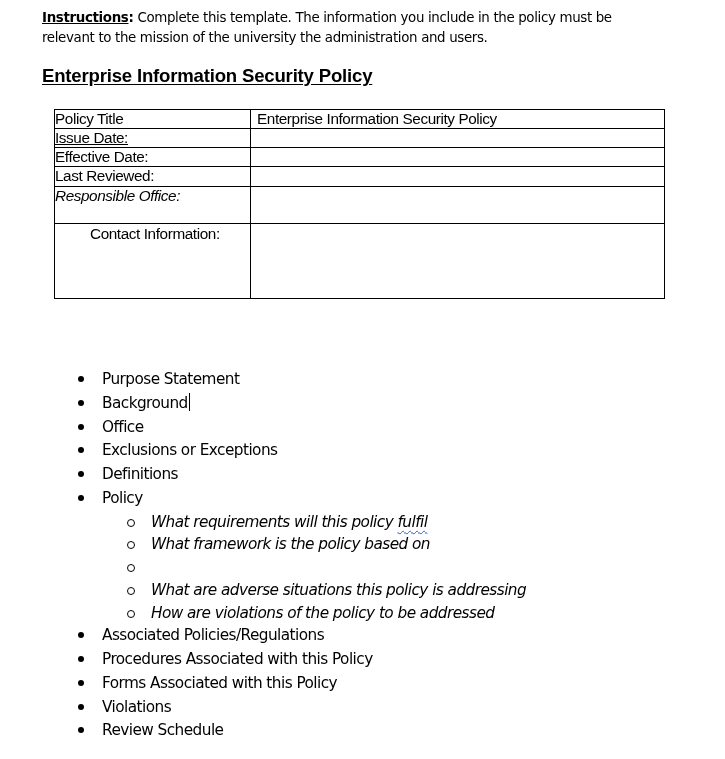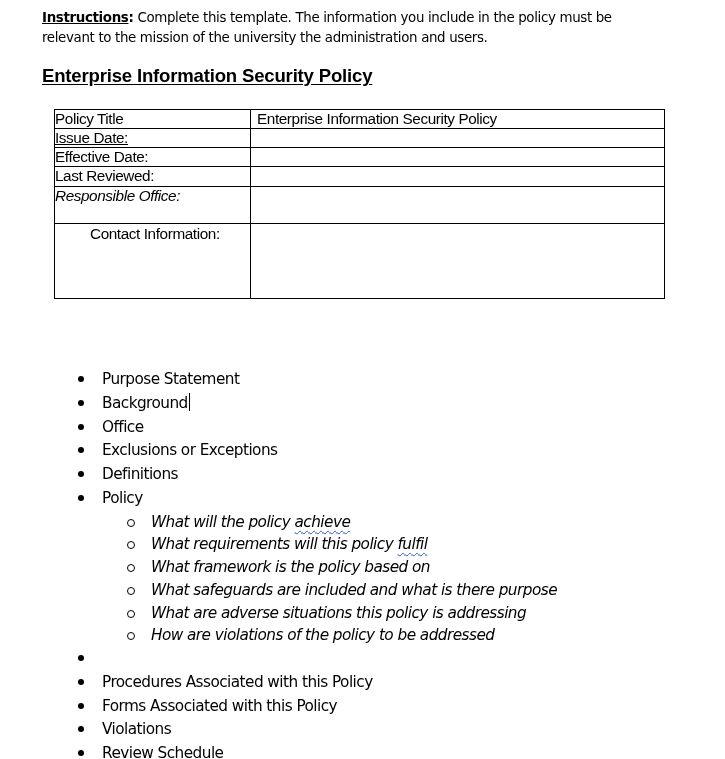--- a/index.html
+++ b/index.html
@@ -192,45 +192,41 @@
     <span class="bullet"></span>
     <span>Definitions</span>
   </li>
   <li class="l1">
     <span class="bullet"></span>
     <span>Policy</span>
   </li>
 
   <li class="l2">
     <span class="bullet"></span>
-    <span>What will the policy </span><span class="spell">achieve</span>
-  </li>
-  <li class="l2">
-    <span class="bullet"></span>
     <span>What requirements will this policy </span><span class="spell">fulfil</span>
   </li>
   <li class="l2">
     <span class="bullet"></span>
     <span>What framework is the policy based on</span>
   </li>
   <li class="l2">
     <span class="bullet"></span>
-    <span>What safeguards are included and what is there purpose</span>
   </li>
   <li class="l2">
     <span class="bullet"></span>
     <span>What are adverse situations this policy is addressing</span>
   </li>
   <li class="l2">
     <span class="bullet"></span>
     <span>How are violations of the policy to be addressed</span>
   </li>
 
   <li class="l1">
     <span class="bullet"></span>
+    <span>Associated Policies/Regulations</span>
   </li>
   <li class="l1">
     <span class="bullet"></span>
     <span>Procedures Associated with this Policy</span>
   </li>
   <li class="l1">
     <span class="bullet"></span>
     <span>Forms Associated with this Policy</span>
   </li>
   <li class="l1">

